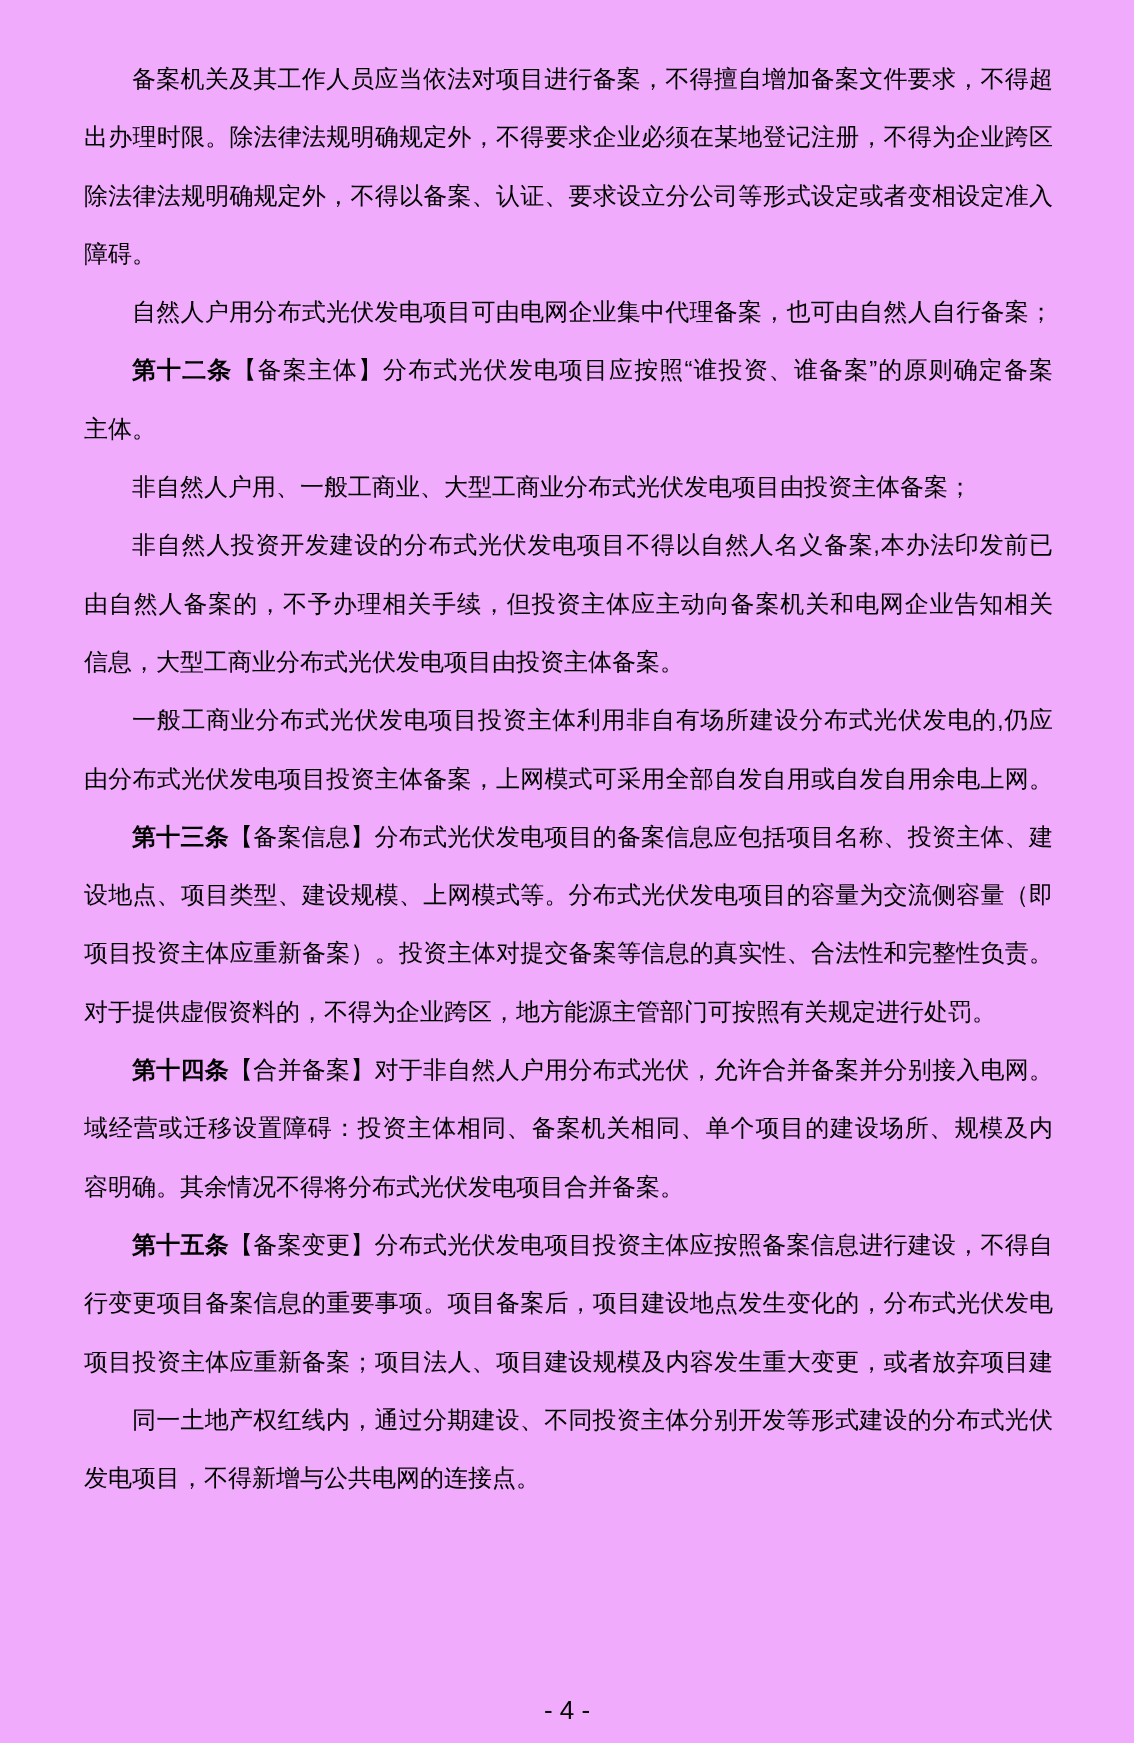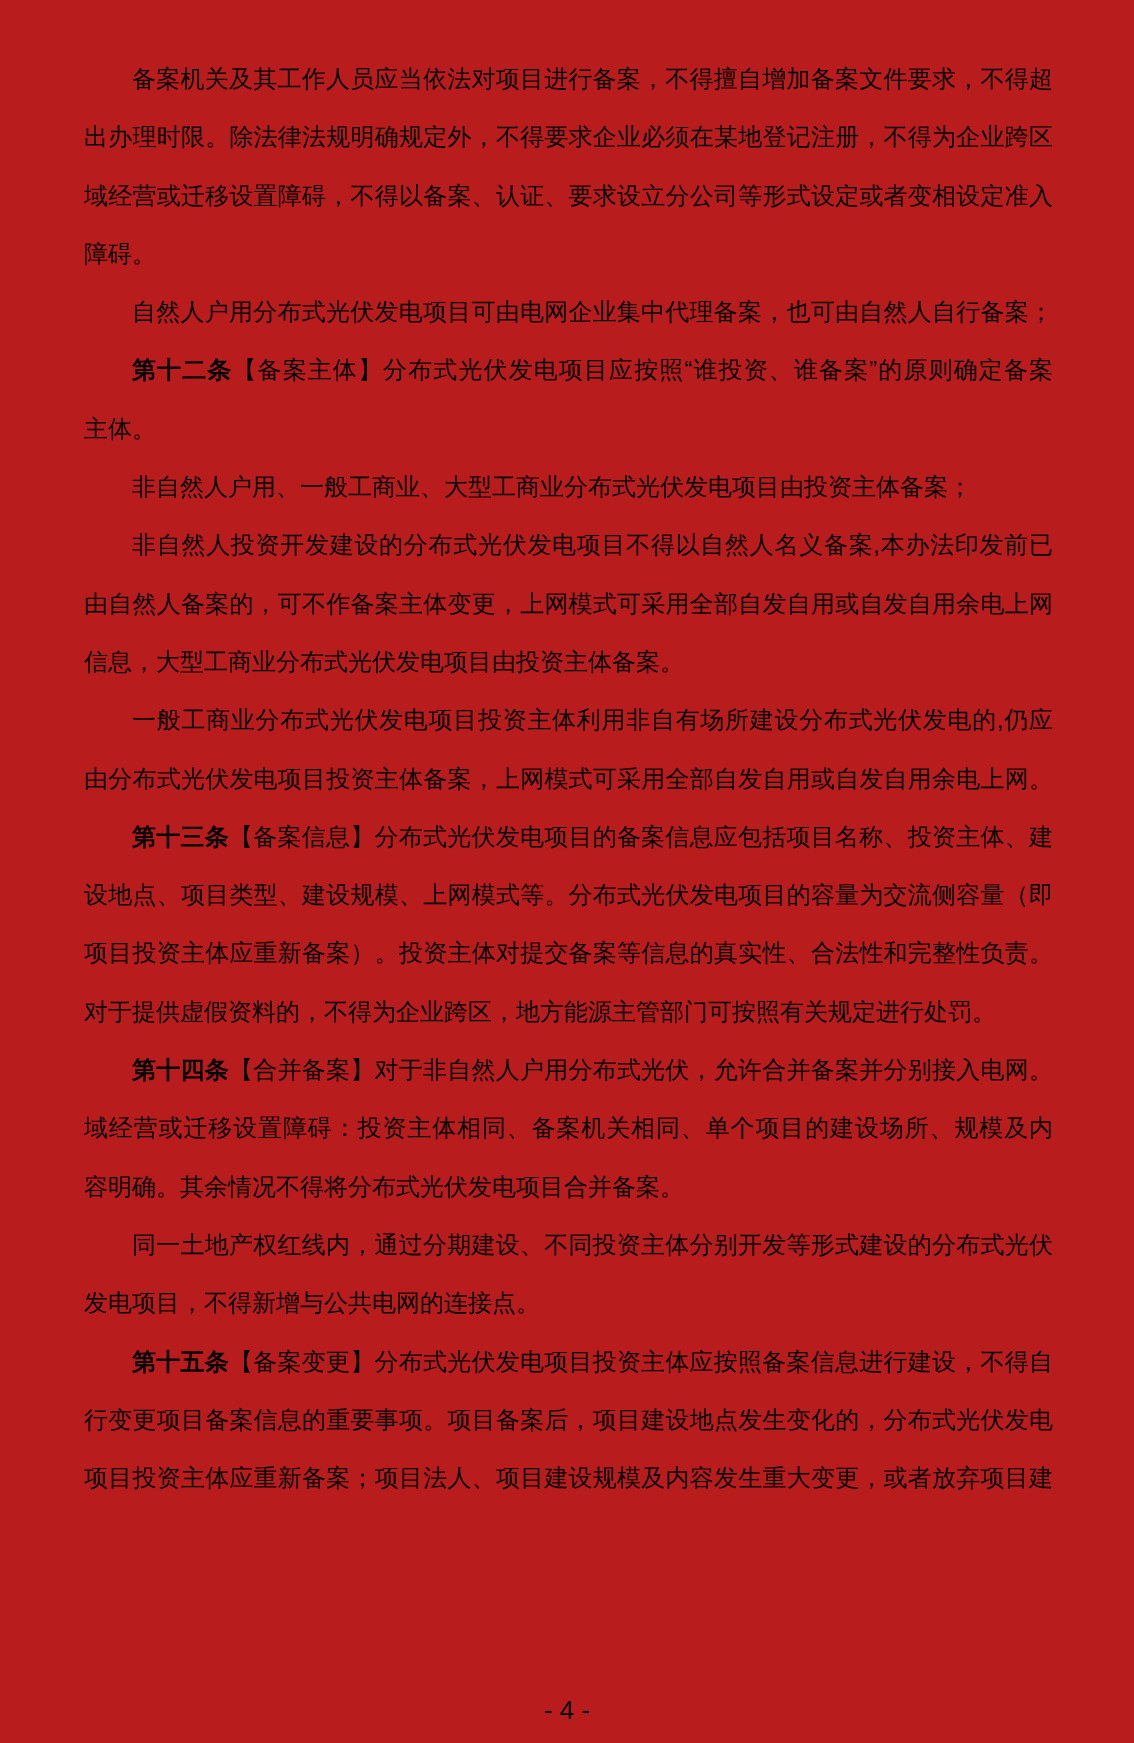--- a/index.html
+++ b/index.html
@@ -1,20 +1,20 @@
 <!DOCTYPE html>
 <html><head>
 <meta charset="utf-8">
 <style>
   html, body { margin: 0; padding: 0; background: #ffffff; }
   .page {
     position: relative;
     width: 1134px;
     height: 1743px;
-    background: #b91c1c;
+    background: #f0abfc;
     overflow: hidden;
     font-family: "Liberation Sans", sans-serif;
     color: #000000;
   }
   .doc {
     position: absolute;
     left: 84px;
     top: 50px;
     width: 969px;
     font-size: 24px;
@@ -43,40 +43,40 @@
 </style>
 </head>
 <body>
 
 <div class="page">
   <div class="doc">
 
     <div class="para">
       <div class="ln ind">备案机关及其工作人员应当依法对项目进行备案，不得擅自增加备案文件要求，不得超</div>
       <div class="ln">出办理时限。除法律法规明确规定外，不得要求企业必须在某地登记注册，不得为企业跨区</div>
-      <div class="ln">域经营或迁移设置障碍，不得以备案、认证、要求设立分公司等形式设定或者变相设定准入</div>
+      <div class="ln">除法律法规明确规定外，不得以备案、认证、要求设立分公司等形式设定或者变相设定准入</div>
       <div class="ln last">障碍。</div>
     </div>
 
     <div class="para">
       <div class="ln ind">自然人户用分布式光伏发电项目可由电网企业集中代理备案，也可由自然人自行备案；</div>
     </div>
 
     <div class="para">
       <div class="ln ind"><span class="art">第十二条</span><span>【备案主体】分布式光伏发电项目应按照“谁投资、谁备案”的原则确定备案</span></div>
       <div class="ln last">主体。</div>
     </div>
 
     <div class="para">
       <div class="ln ind last">非自然人户用、一般工商业、大型工商业分布式光伏发电项目由投资主体备案；</div>
     </div>
 
     <div class="para">
       <div class="ln ind">非自然人投资开发建设的分布式光伏发电项目不得以自然人名义备案,本办法印发前已</div>
-      <div class="ln">由自然人备案的，可不作备案主体变更，上网模式可采用全部自发自用或自发自用余电上网</div>
+      <div class="ln">由自然人备案的，不予办理相关手续，但投资主体应主动向备案机关和电网企业告知相关</div>
       <div class="ln last">信息，大型工商业分布式光伏发电项目由投资主体备案。</div>
     </div>
 
     <div class="para">
       <div class="ln ind">一般工商业分布式光伏发电项目投资主体利用非自有场所建设分布式光伏发电的,仍应</div>
       <div class="ln">由分布式光伏发电项目投资主体备案，上网模式可采用全部自发自用或自发自用余电上网。</div>
     </div>
 
     <div class="para">
       <div class="ln ind"><span class="art">第十三条</span><span>【备案信息】分布式光伏发电项目的备案信息应包括项目名称、投资主体、建</span></div>
@@ -85,28 +85,28 @@
       <div class="ln last">对于提供虚假资料的，不得为企业跨区，地方能源主管部门可按照有关规定进行处罚。</div>
     </div>
 
     <div class="para">
       <div class="ln ind"><span class="art">第十四条</span><span>【合并备案】对于非自然人户用分布式光伏，允许合并备案并分别接入电网。</span></div>
       <div class="ln">域经营或迁移设置障碍：投资主体相同、备案机关相同、单个项目的建设场所、规模及内</div>
       <div class="ln last">容明确。其余情况不得将分布式光伏发电项目合并备案。</div>
     </div>
 
     <div class="para">
-      <div class="ln ind">同一土地产权红线内，通过分期建设、不同投资主体分别开发等形式建设的分布式光伏</div>
-      <div class="ln last">发电项目，不得新增与公共电网的连接点。</div>
+      <div class="ln ind"><span class="art">第十五条</span><span>【备案变更】分布式光伏发电项目投资主体应按照备案信息进行建设，不得自</span></div>
+      <div class="ln">行变更项目备案信息的重要事项。项目备案后，项目建设地点发生变化的，分布式光伏发电</div>
+      <div class="ln">项目投资主体应重新备案；项目法人、项目建设规模及内容发生重大变更，或者放弃项目建</div>
     </div>
 
     <div class="para">
-      <div class="ln ind"><span class="art">第十五条</span><span>【备案变更】分布式光伏发电项目投资主体应按照备案信息进行建设，不得自</span></div>
-      <div class="ln">行变更项目备案信息的重要事项。项目备案后，项目建设地点发生变化的，分布式光伏发电</div>
-      <div class="ln">项目投资主体应重新备案；项目法人、项目建设规模及内容发生重大变更，或者放弃项目建</div>
+      <div class="ln ind">同一土地产权红线内，通过分期建设、不同投资主体分别开发等形式建设的分布式光伏</div>
+      <div class="ln last">发电项目，不得新增与公共电网的连接点。</div>
     </div>
 
   </div>
 
   <div class="footer">
     <span>- 4 -</span>
   </div>
 </div>
 
 </body></html>

